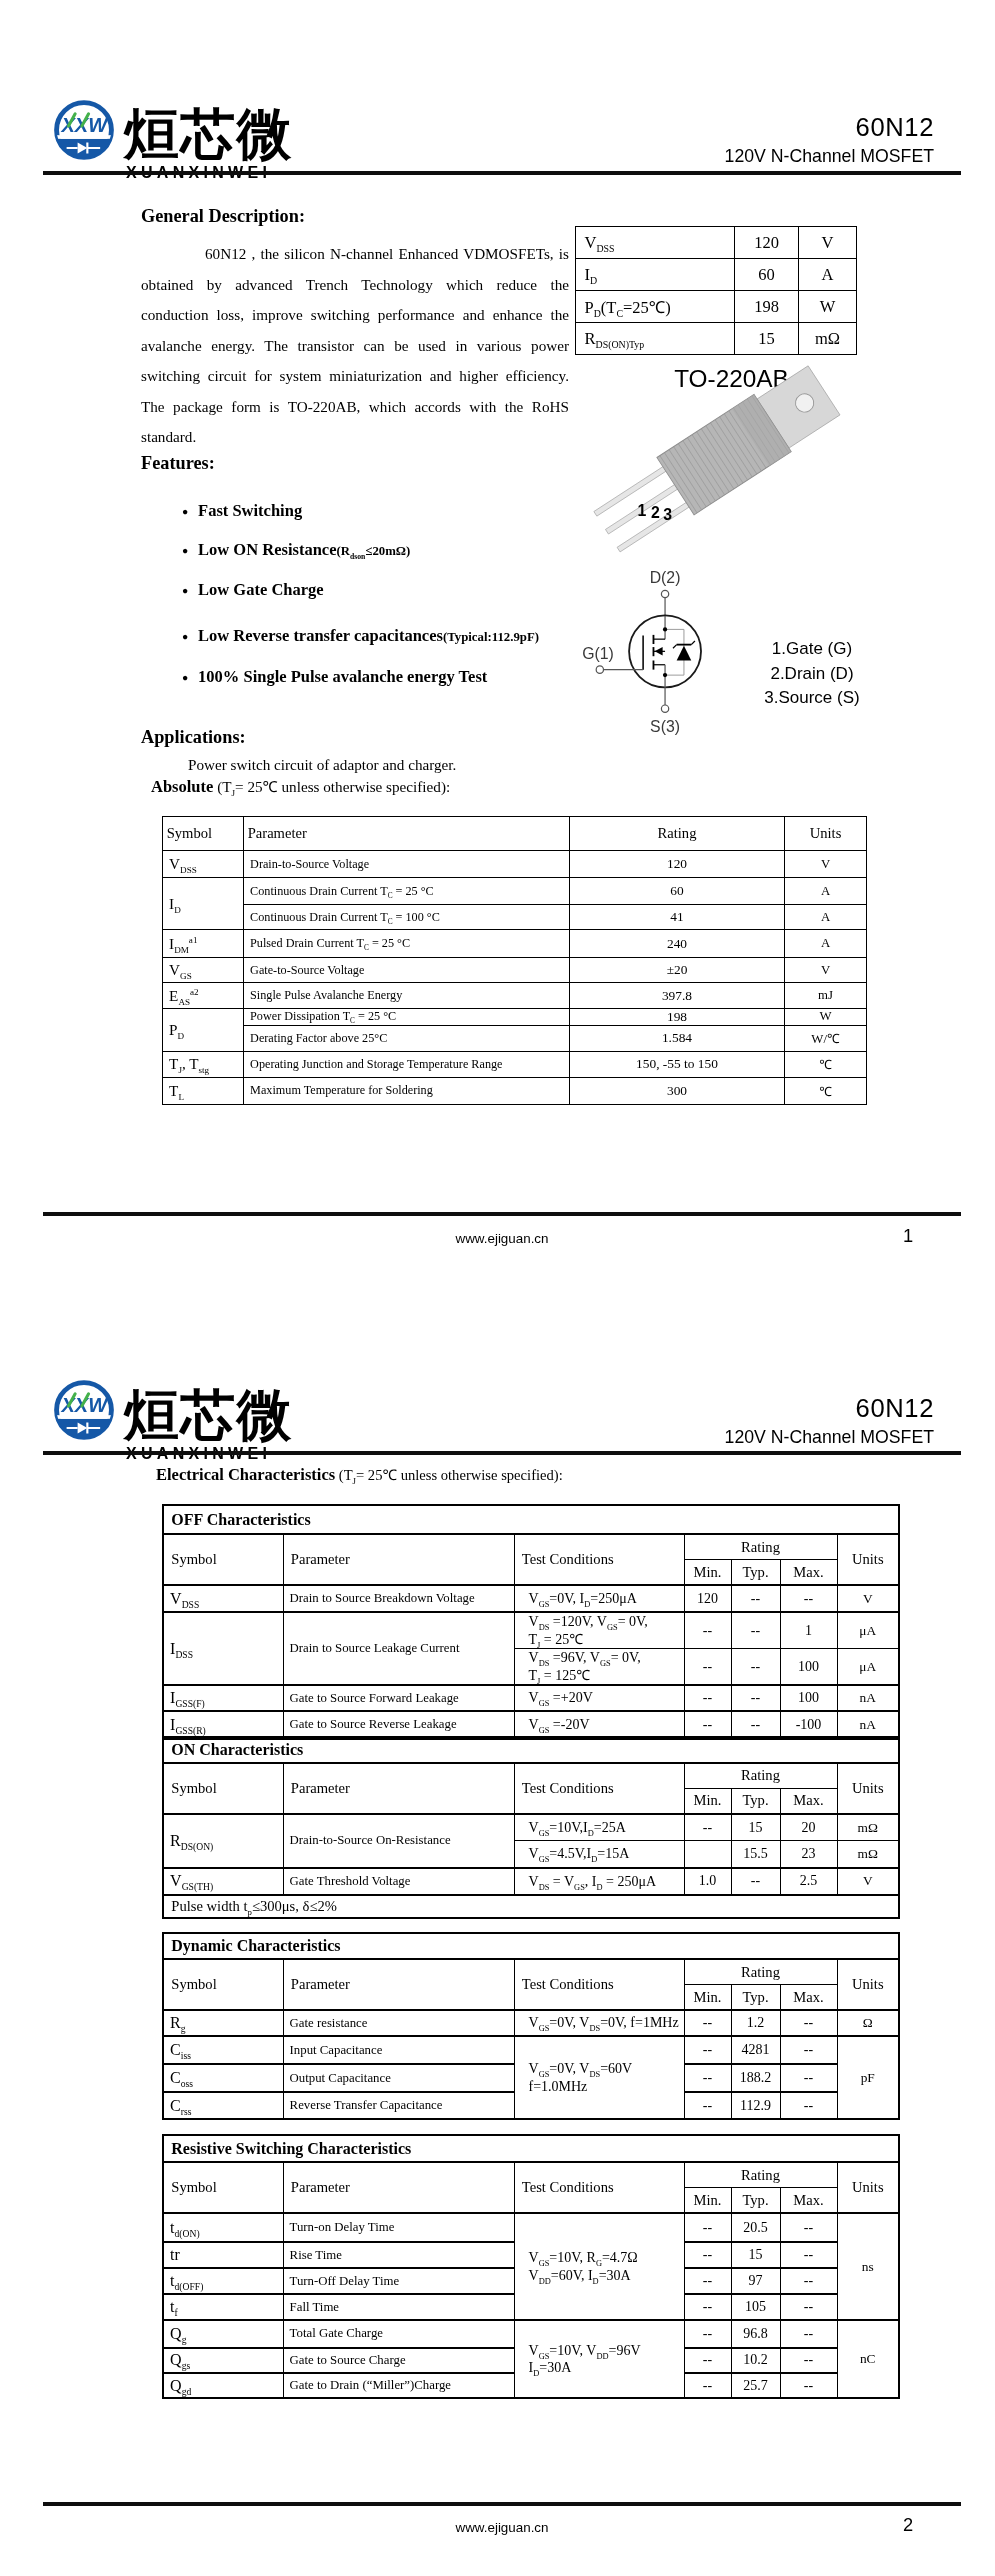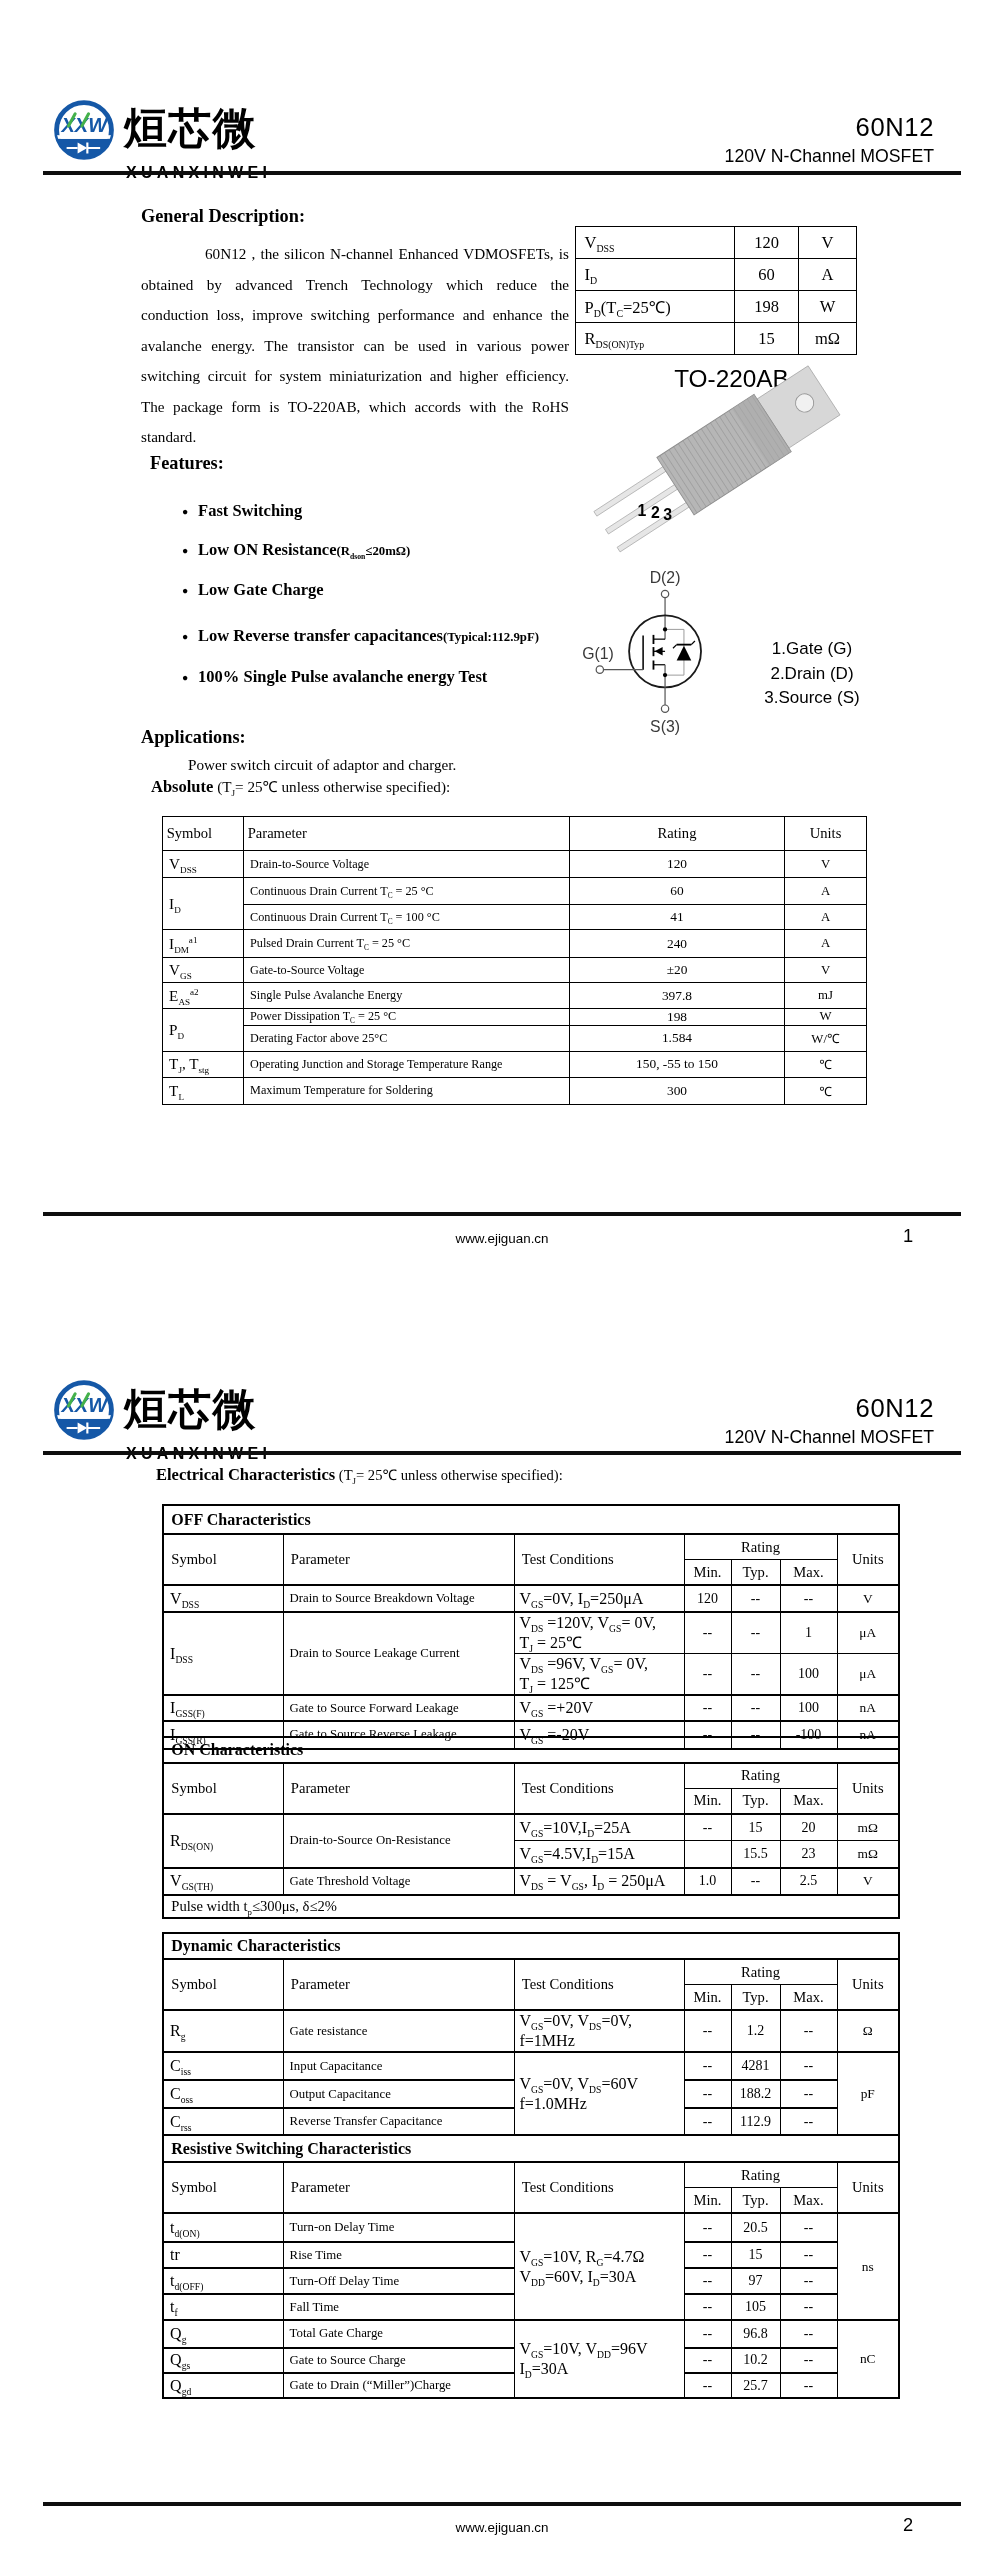--- a/index.html
+++ b/index.html
@@ -6,21 +6,21 @@
   #canvas{position:relative;width:995px;height:2576px;background:#ffffff;overflow:hidden;
           font-family:"Liberation Serif",serif;color:#000;}
   .abs{position:absolute;}
   .sans{font-family:"Liberation Sans",sans-serif;}
   sub{font-size:60%;line-height:0;}
   sup{font-size:60%;line-height:0;}
   .rule{position:absolute;left:43px;width:918px;height:4.3px;background:#0e0e0e;}
   
   .hdr-part{position:absolute;right:61px;text-align:right;font-size:25.6px;letter-spacing:0.6px;}
   .hdr-sub{position:absolute;right:61px;text-align:right;font-size:17.7px;}
-  .logo-cn{position:absolute;left:124px;font-size:43px;font-weight:bold;letter-spacing:1.2px;line-height:1;}
+  .logo-cn{position:absolute;left:124px;font-size:55px;font-weight:bold;letter-spacing:1.2px;line-height:1;}
   .logo-en{position:absolute;left:126px;font-size:16px;font-weight:600;letter-spacing:4.3px;font-family:"Liberation Sans",sans-serif;margin-top:12px;}
   
   .h1{font-weight:bold;font-size:18.3px;}
   
   table{border-collapse:collapse;table-layout:fixed;margin-top:16px;}
   td{border:1.2px solid #000;padding:0 3.7px;vertical-align:middle;overflow:hidden;}
   .spec td{border-width:1.8px;font-size:16.5px;}
   .spec .lab{padding-left:8.5px;}
   .ctr{text-align:center;}
   
@@ -33,21 +33,21 @@
   .atab .un{text-align:center;font-size:12.8px;}
   .atab tr.g td{border-top-width:1.8px;}
   
   .etab{border:2.4px solid #000;}
   .etab td{font-size:13.4px;}
   .etab .band-td{border-width:2.4px;font-weight:bold;font-size:16px;padding-left:7.3px;}
   .etab .hrow td{font-size:14.6px;}
   .etab .hl{padding-left:7.3px;}
   .etab .sym{font-size:16px;padding-left:6.1px;}
   .etab .par{padding-left:6.1px;font-size:12.8px;}
-  .etab .tc{padding-left:5px;font-size:16px;white-space:pre-line;line-height:1.25;}
+  .etab .tc{padding-left:14px;font-size:14px;white-space:pre-line;line-height:1.25;}
   .etab .rat{text-align:center;font-size:14px;}
   .etab .un{text-align:center;font-size:13.4px;}
   .etab tr.g td{border-top-width:2.4px;}
   .etab .note-td{font-size:14.6px;padding-left:7.3px;}
   
   .feat{position:absolute;left:182px;white-space:nowrap;font-weight:bold;}
   .feat .dot{font-size:10.4px;vertical-align:1.2px;margin-right:9.8px;}
   .feat .main{font-size:16.5px;}
   .feat .note{font-size:12.8px;}
   .legend{position:absolute;left:754px;width:116px;text-align:center;font-size:17px;
@@ -177,21 +177,21 @@
       <line x1="1110" y1="1057" x2="1134" y2="1057" stroke="#000" stroke-width="3"></line>
       <line x1="1110" y1="1057" x2="1104" y2="1063" stroke="#000" stroke-width="2"></line>
       <line x1="1134" y1="1057" x2="1140" y2="1051" stroke="#000" stroke-width="2"></line>
     </g>
   </svg>
 
   <div class="legend" style="top:639px;">1.Gate (G)</div>
   <div class="legend" style="top:664px;">2.Drain (D)</div>
   <div class="legend" style="top:688px;">3.Source (S)</div>
 
-  <div class="abs h1" style="left:150px;top:453px;">Features:</div>
+  <div class="abs h1" style="left:141px;top:453px;">Features:</div>
   <div class="feat" style="top:501px;">
     <span class="dot">●</span><span class="main">Fast Switching</span><span class="note"></span>
   </div>
   <div class="feat" style="top:540px;">
     <span class="dot">●</span><span class="main">Low ON Resistance</span><span class="note">(R<sub>dson</sub>≤20mΩ)</span>
   </div>
   <div class="feat" style="top:580px;">
     <span class="dot">●</span><span class="main">Low Gate Charge</span><span class="note"></span>
   </div>
   <div class="feat" style="top:626px;">

